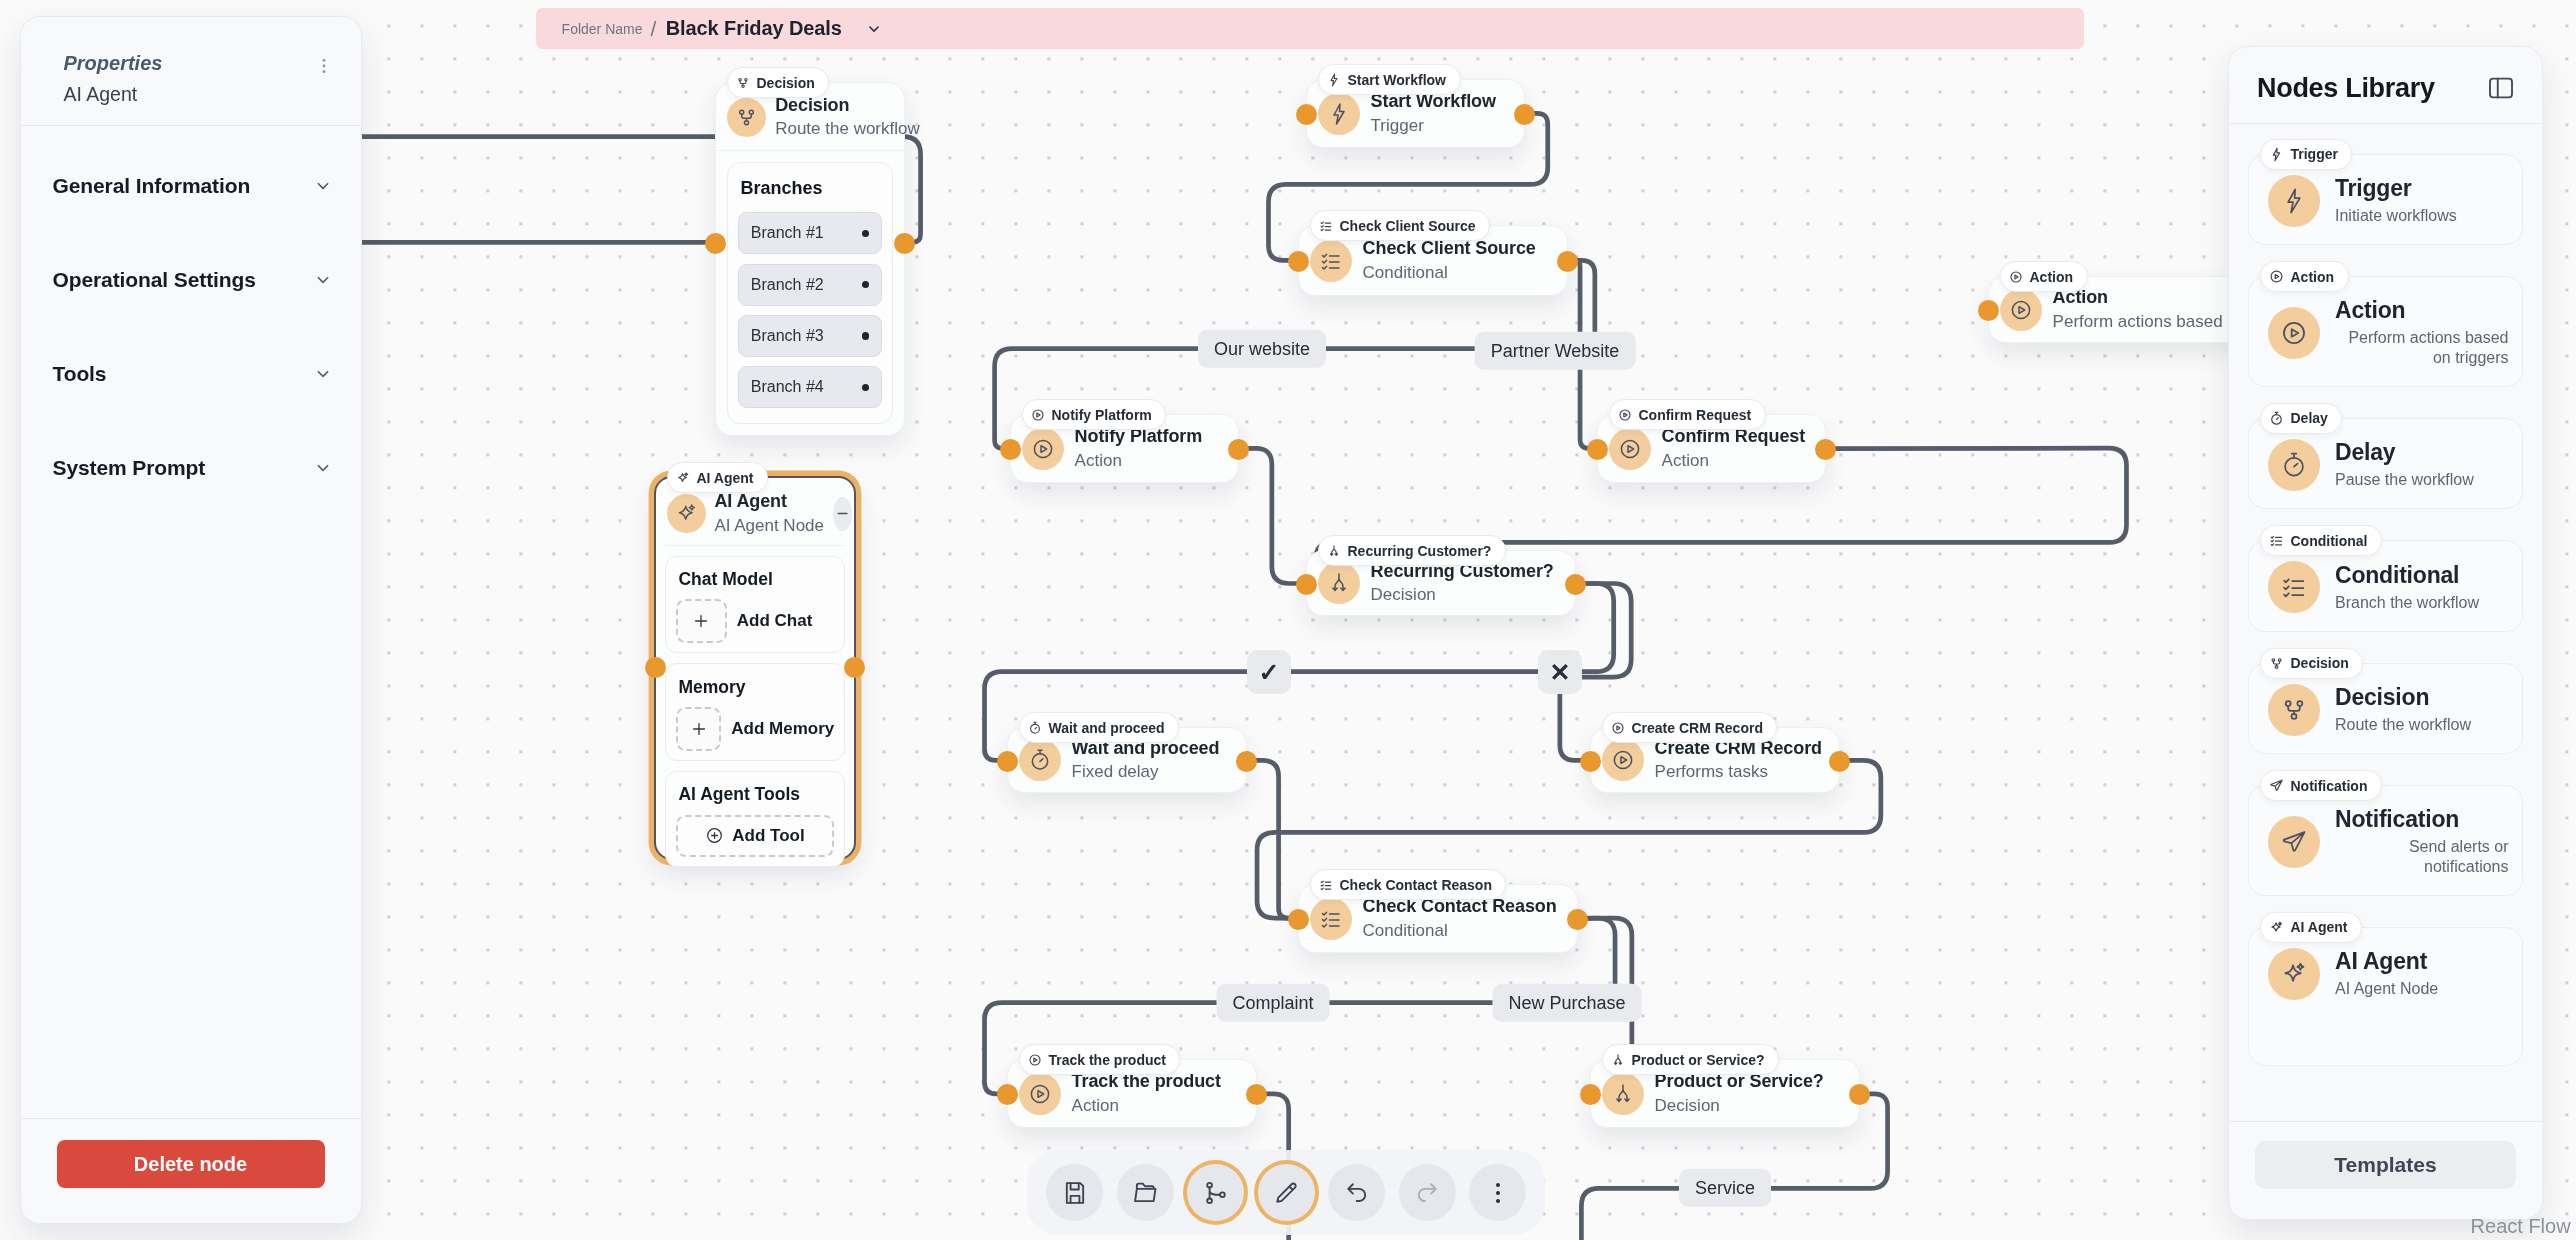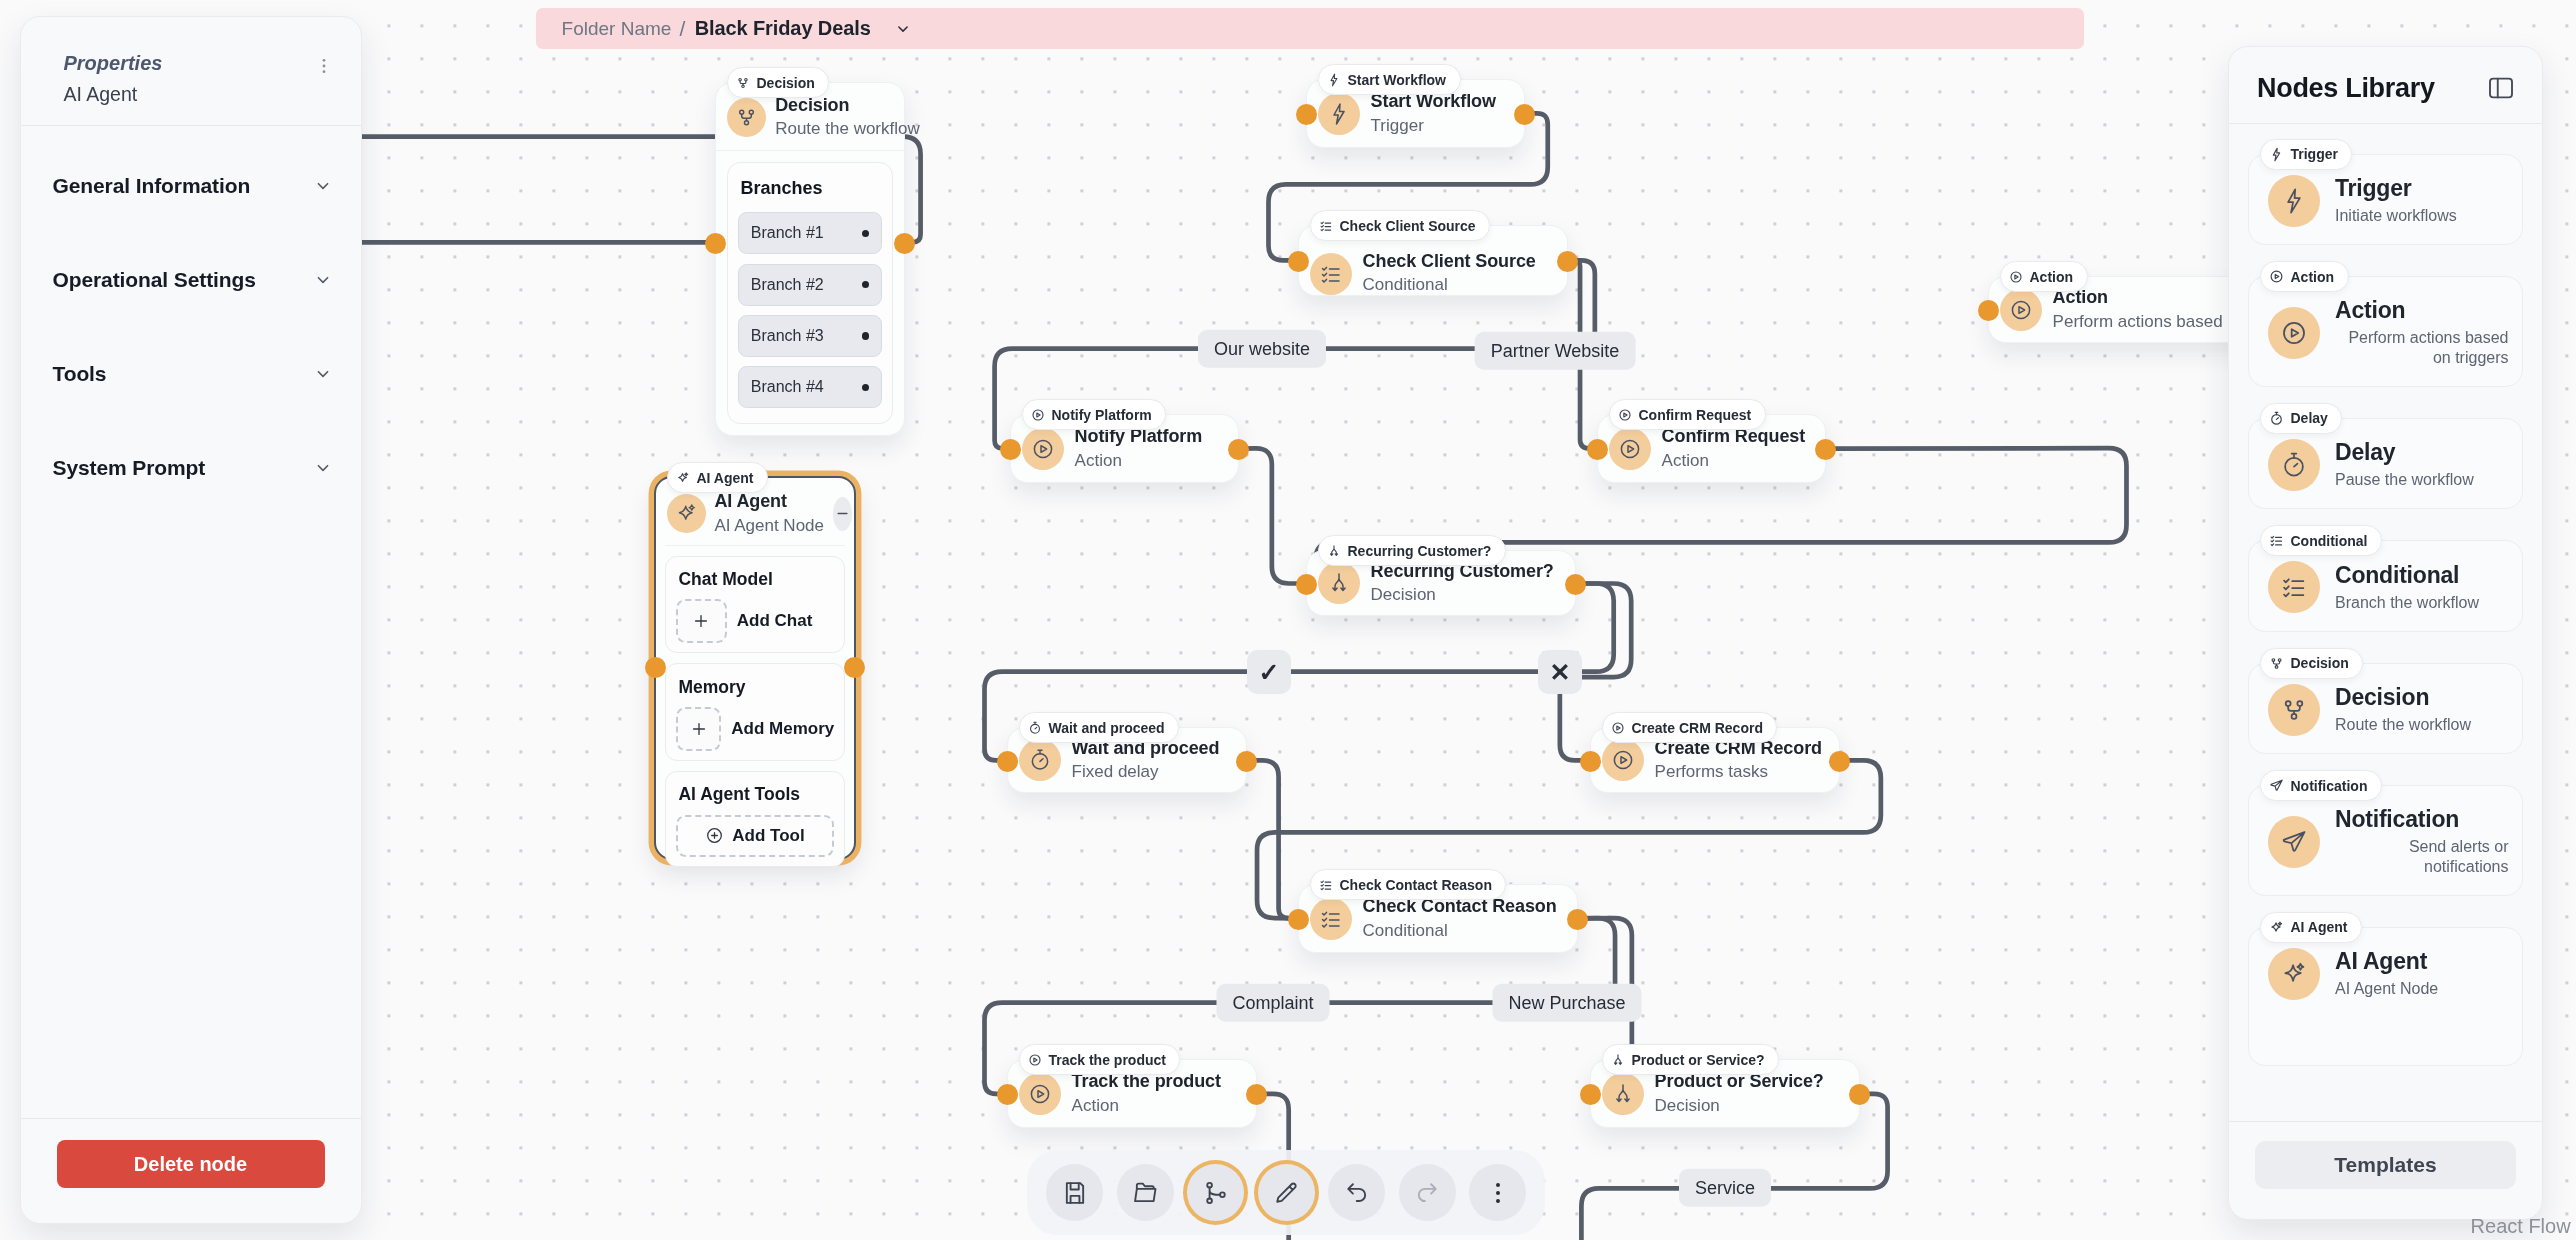--- a/index.html
+++ b/index.html
@@ -58,21 +58,21 @@
   .addrow{display:flex;align-items:center;gap:10px;}
   .addbox{width:51px;height:44px;border:2px dashed #c6cbd3;border-radius:9.4px;display:flex;
     align-items:center;justify-content:center;background:#fbfbfc;}
   .addlbl{font-size:17px;font-weight:700;color:#161c26;white-space:nowrap;}
   .addwide{height:42px;border:2px dashed #c6cbd3;border-radius:9.4px;display:flex;
     align-items:center;justify-content:center;gap:8px;font-size:17px;font-weight:700;color:#161c26;}
 
   
   #breadcrumb{position:absolute;left:536px;top:8px;width:1548px;height:41px;background:#f9d9db;
     border-radius:6.7px;display:flex;align-items:center;padding-left:25.6px;z-index:55;}
-  #breadcrumb .folder{font-size:19px;color:#6f7683;}
+  #breadcrumb .folder{font-size:14px;color:#6f7683;}
   #breadcrumb .sep{font-size:21px;color:#6f7683;margin:0 9.4px 0 8px;}
   #breadcrumb .wtitle{font-size:20px;font-weight:700;color:#1d232d;letter-spacing:-0.1px;}
   #breadcrumb .chev{margin-left:23px;display:flex;}
 
   
   .panel{position:absolute;background:#f8f9fb;border:1.3px solid #e9ebef;border-radius:20px;
     box-shadow:0 13.5px 32px rgba(28,36,51,.10);display:flex;flex-direction:column;z-index:50;}
   #left-panel{left:19.5px;top:16px;width:342px;height:1208px;}
   #lp-head{padding:35px 27px 19px 43px;display:flex;align-items:flex-start;}
   #lp-head .pt{font-size:20px;font-weight:700;color:#4e586c;font-style:italic;}
@@ -211,21 +211,21 @@
             </svg>
           </span>
         </div>
         <div>
           <div class="title">Start Workflow</div>
           <div class="sub">Trigger</div>
         </div>
         <span class="handle l" style="top: 24px;"></span>
         <span class="handle r" style="top: 24px;"></span>
       </div>
-      <div class="node simple" style="min-width: 270px; height: 71px; left: 1298px; top: 225px; align-items: flex-end;">
+      <div class="node simple" style="min-width: 270px; height: 71px; left: 1298px; top: 225px;">
         <div class="node-tag">
           <span class="ic" style="color: rgb(60, 67, 80);">
             <svg width="14" height="14" viewBox="0 0 24 24" fill="none" stroke="#3c4350" stroke-width="1.9" stroke-linecap="round" stroke-linejoin="round">
               <path d="M3.5 6.5 5 8l2.5-2.6M10.5 7H20M3.5 12.5 5 14l2.5-2.6M10.5 13H20M3.5 18.5 5 20l2.5-2.6M10.5 19H20"></path>
             </svg>
           </span>
           <span>Check Client Source</span>
         </div>
         <div class="circle">
           <span class="ic" style="color: rgb(74, 81, 96);">

